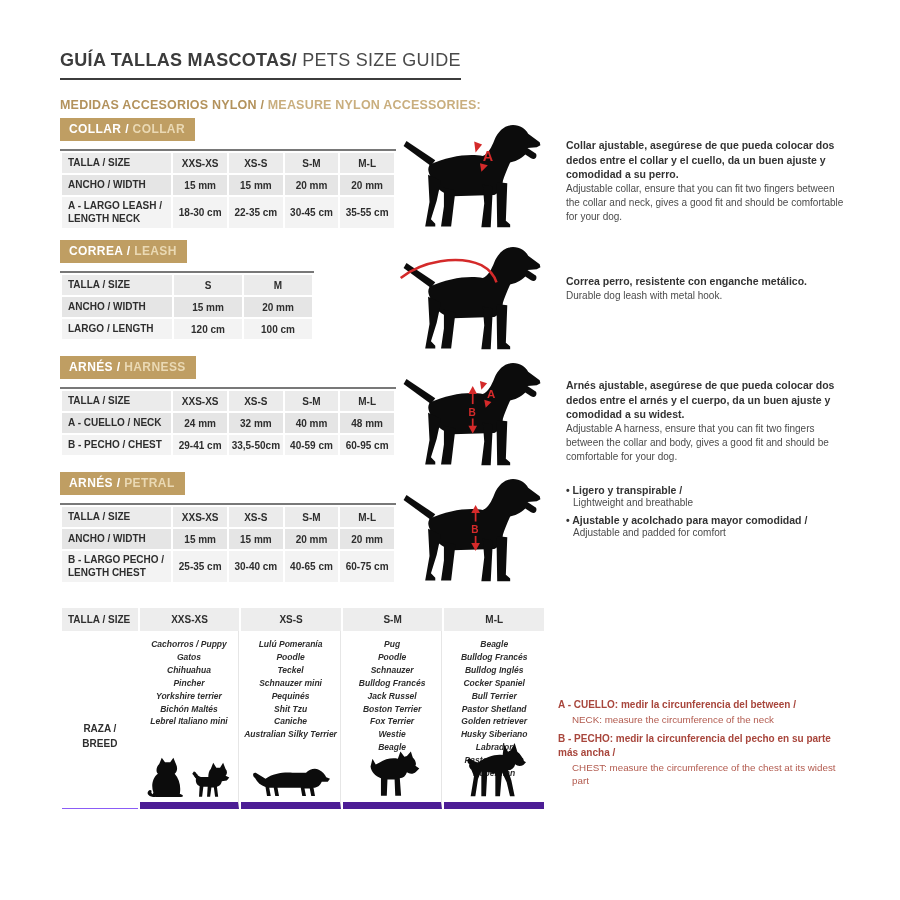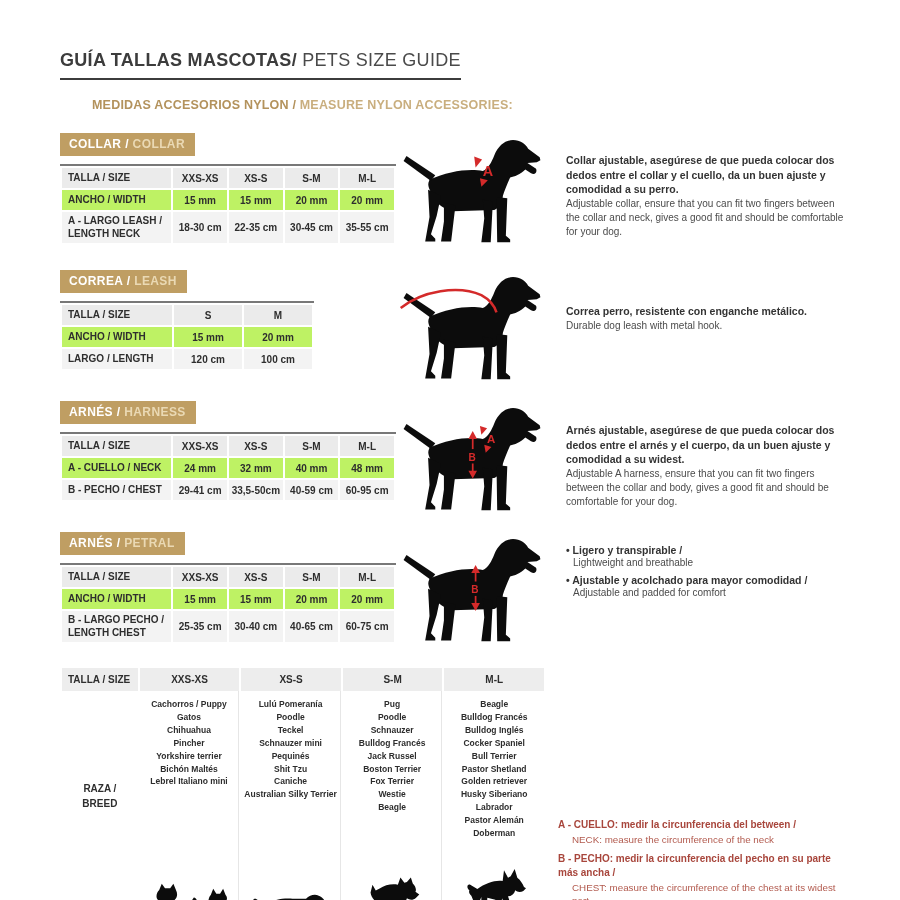--- a/index.html
+++ b/index.html
@@ -5,43 +5,43 @@
   * { margin:0; padding:0; box-sizing:border-box; }
   body { background:#fff; font-family:"Liberation Sans", sans-serif; }
   .page { width:900px; height:900px; background:#fff; padding:50px 54px 0 60px; overflow:hidden; position:relative; }
 
   
   .title { display:inline-block; font-size:18px; letter-spacing:.3px; color:#3c3c3c;
            border-bottom:2px solid #3c3c3c; padding-bottom:7px; }
   .title .t-es { font-weight:bold; }
   .title .t-en { font-weight:normal; color:#4a4a4a; }
   .subtitle { margin-top:18px; font-size:12.5px; letter-spacing:.2px; }
-  .subtitle .s-es { font-weight:bold; color:#b3925c;margin-left:32px; }
+  .subtitle .s-es { font-weight:bold; color:#b3925c; }
   .subtitle .s-en { font-weight:bold; color:#c9ae7e; }
 
   
-  .guide-section { display:flex; margin-top:21px; min-height:104px; }
+  .guide-section { display:flex; margin-top:6px; min-height:104px; }
   .col-table { width:336px; flex:none; }
   .col-dog { width:162px; flex:none; position:relative; padding-top:2px; }
   .col-text { flex:1; padding-left:8px; }
 
   .badge { display:inline-block; background:#bf9e63; padding:4px 10px 5px 9px;
            font-size:12px; font-weight:bold; letter-spacing:.4px; margin-bottom:8px; }
   .badge .b-es { color:#ffffff; }
   .badge .b-en { color:#ead9b4; }
 
   .tbl-wrap { border-top:2px solid #787878; display:inline-block; }
   table.size-table { border-collapse:separate; border-spacing:2px; }
   table.size-table td { font-size:10px; font-weight:bold; color:#2e2e2e; text-align:center;
                         padding:3px 2px; height:20px; vertical-align:middle; }
   table.size-table td.lbl { width:110px; text-align:left; padding-left:6px; line-height:1.25; }
   table.size-table td.v { width:54px; }
   table.size-table td.vw { width:68px; }
   tr.hdr td { background:#ebebeb; }
-  tr.mid td { background:#bef264; }
+  tr.mid td { background:#e5e5e5; }
   tr.lo td { background:#f3f3f3; }
 
   .dog-wrap { position:relative; width:152px; height:108px; }
   .dog-wrap svg { position:absolute; left:0; top:0; width:152px; height:108px; }
   .dog-fill { fill:#0c0c0c; }
   .ann { fill:#d42a2a; font-weight:bold; font-family:"Liberation Sans",sans-serif; }
   .ann-line { stroke:#d42a2a; stroke-width:3.5; fill:none; }
   .ann-thin { stroke:#d42a2a; stroke-width:2.4; fill:none; }
   .ann-tri { fill:#d42a2a; }
 
@@ -59,22 +59,22 @@
   .f-es:before { content:"• "; }
   .f-en { display:block; font-size:10px; color:#4b4b4b; padding-left:7px; line-height:1.45; }
 
   
   .bottom-row { display:flex; margin-top:20px; }
   table.breed-table { border-collapse:separate; border-spacing:2px 0; width:486px; flex:none; }
   table.breed-table td { vertical-align:top; }
   table.breed-table tr.hdr td { background:#ededed; font-size:10px; font-weight:bold; color:#2e2e2e;
                                 text-align:center; padding:6px 2px; }
   table.breed-table tr.hdr td.lbl { text-align:left; padding-left:6px; width:76px; }
-  td.breeds-cell { position:relative; height:238px; border-bottom:1px solid #4c1d95;
-                   border-right:1px solid #e6e6e6; width:100px; }
+  td.breeds-cell { position:relative; height:178px; border-bottom:7px solid #4c1d95;
+                   border-right:1px solid #e6e6e6; width:100px;font-style:italic; }
   td.breeds-cell.last { border-right:none; }
   td.raza-cell { border-bottom:1px solid #8b5cf6; vertical-align:middle; text-align:center;
                  font-size:10px; font-weight:bold; color:#2e2e2e; white-space:pre-line;
                  line-height:1.5; padding-top:90px; }
   .breeds { white-space:pre-line; font-size:8.5px; font-weight:bold; color:#2d2d2d;
             text-align:center; line-height:1.52; padding-top:7px; }
   .sil { position:absolute; bottom:3px; left:0; right:0; display:flex; justify-content:center;
          align-items:flex-end; gap:6px; }
   .sil svg { display:block; }
 

